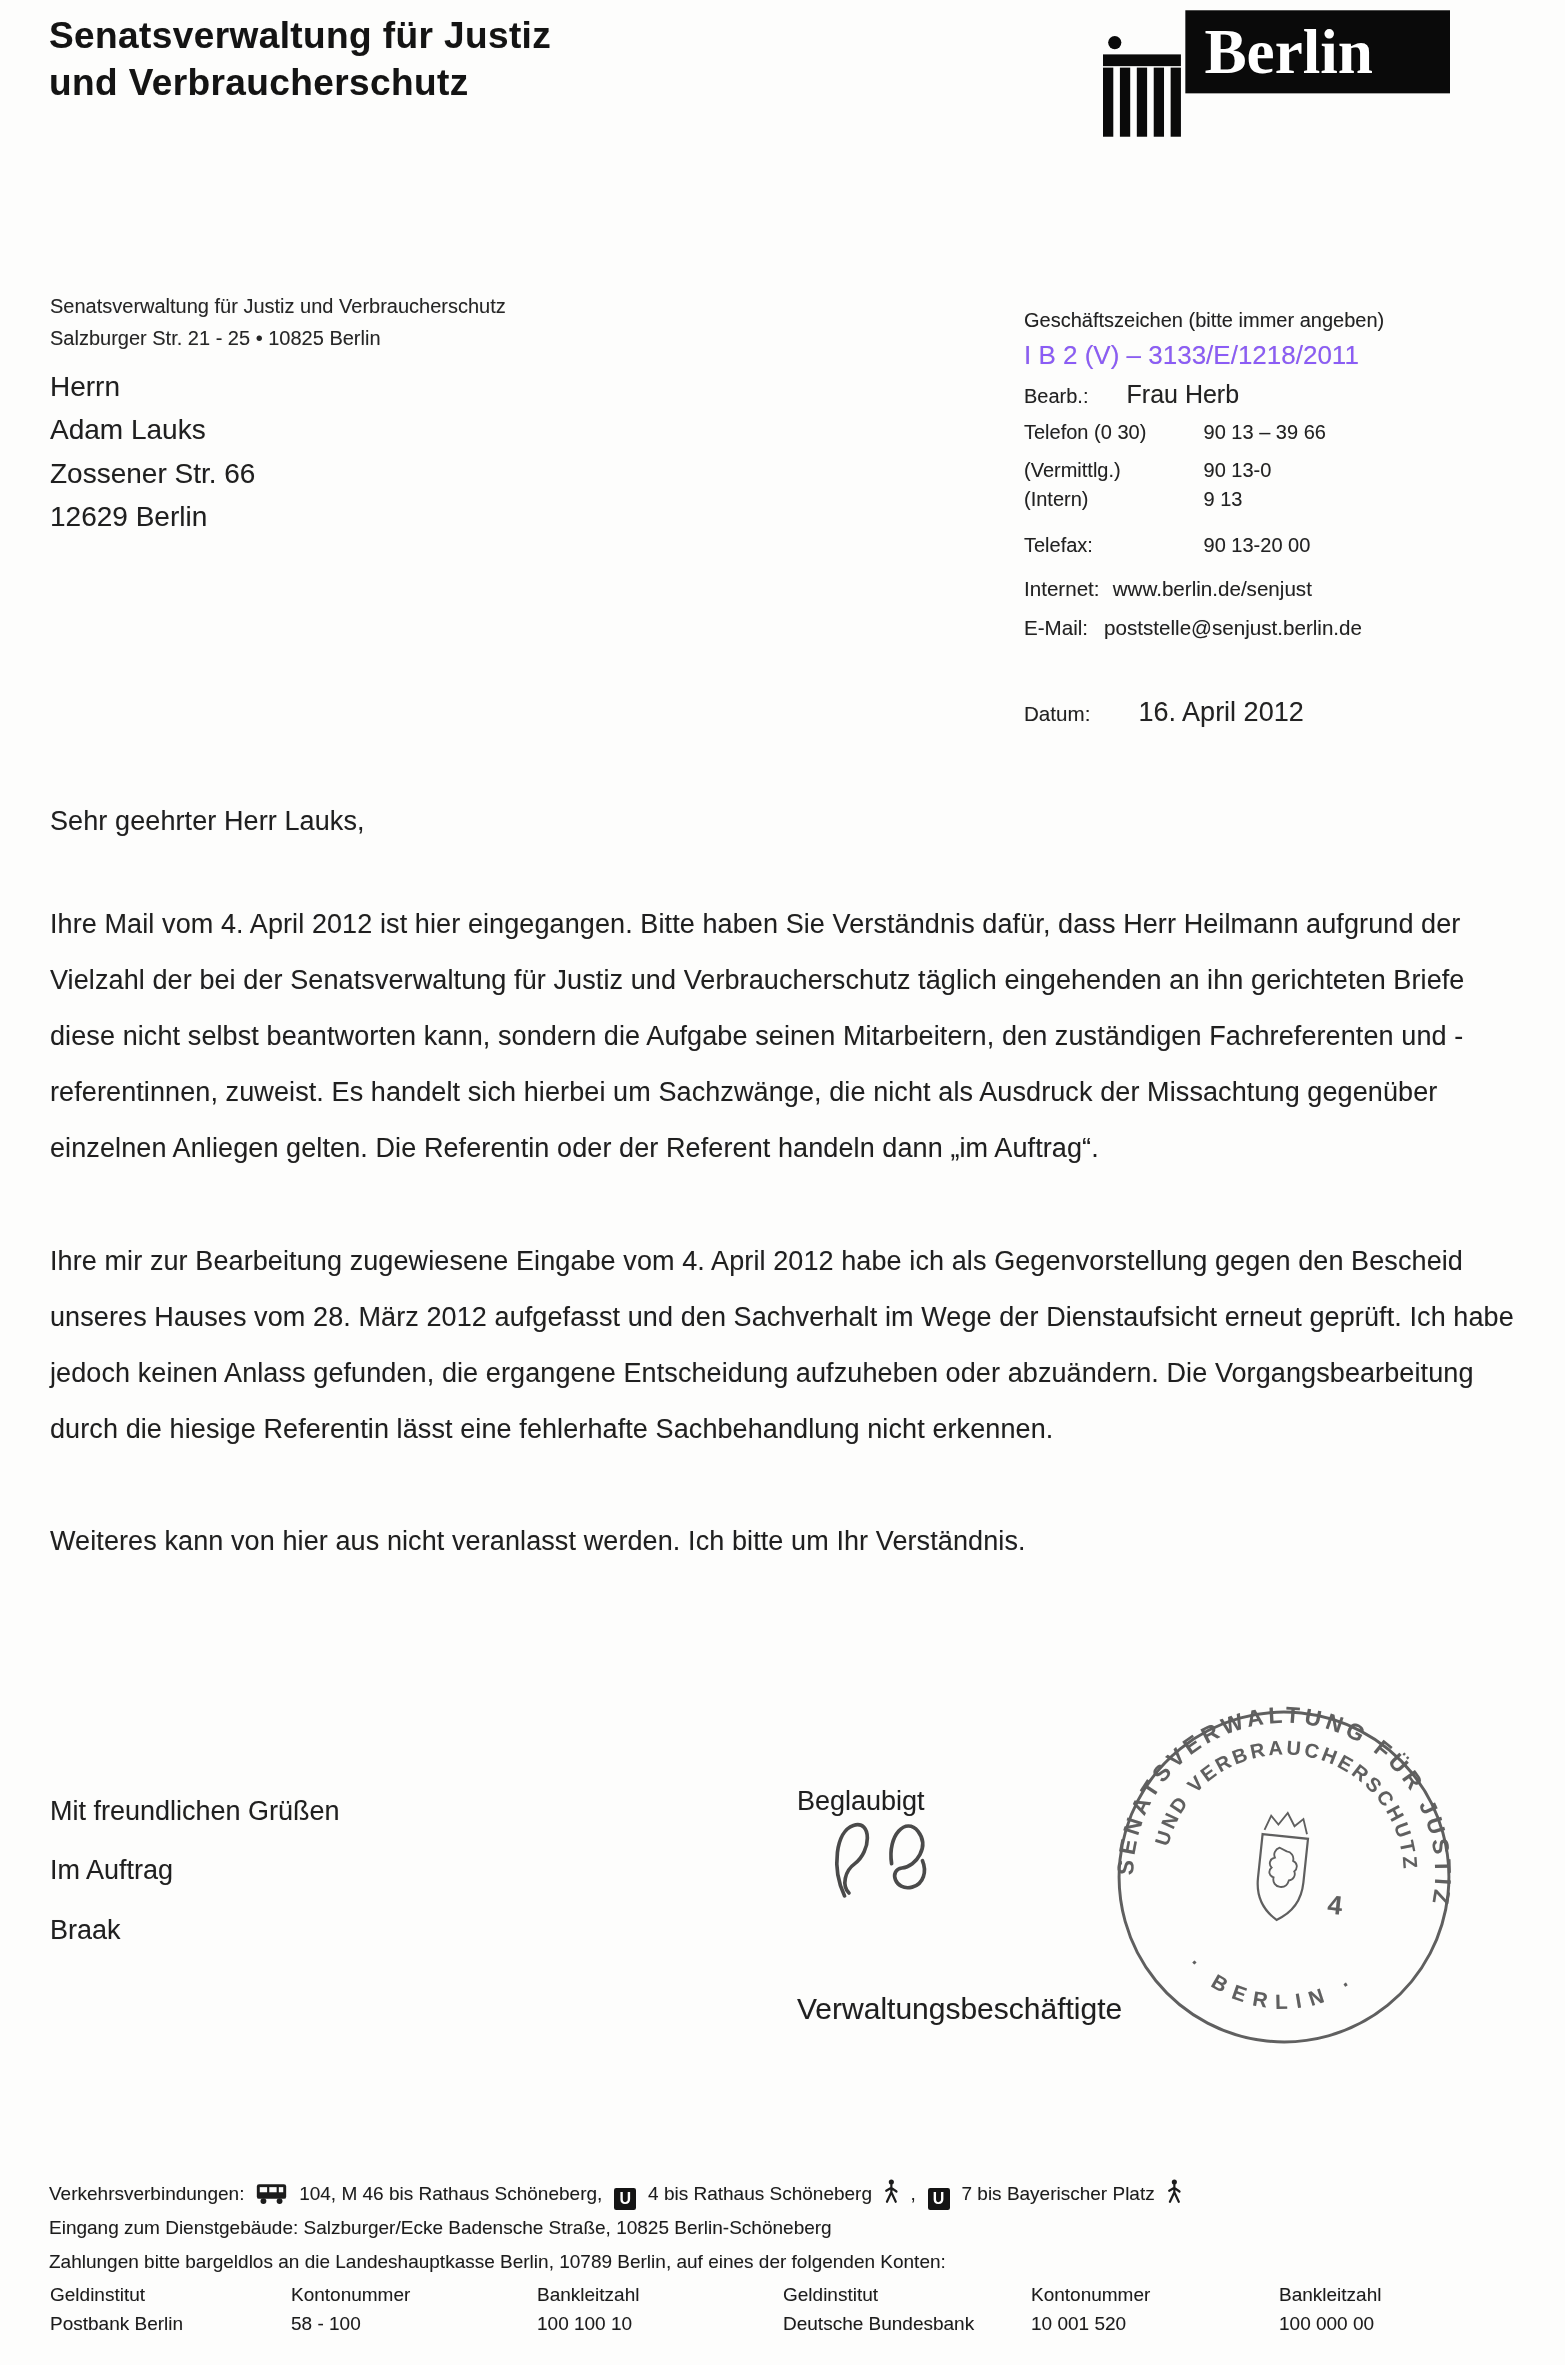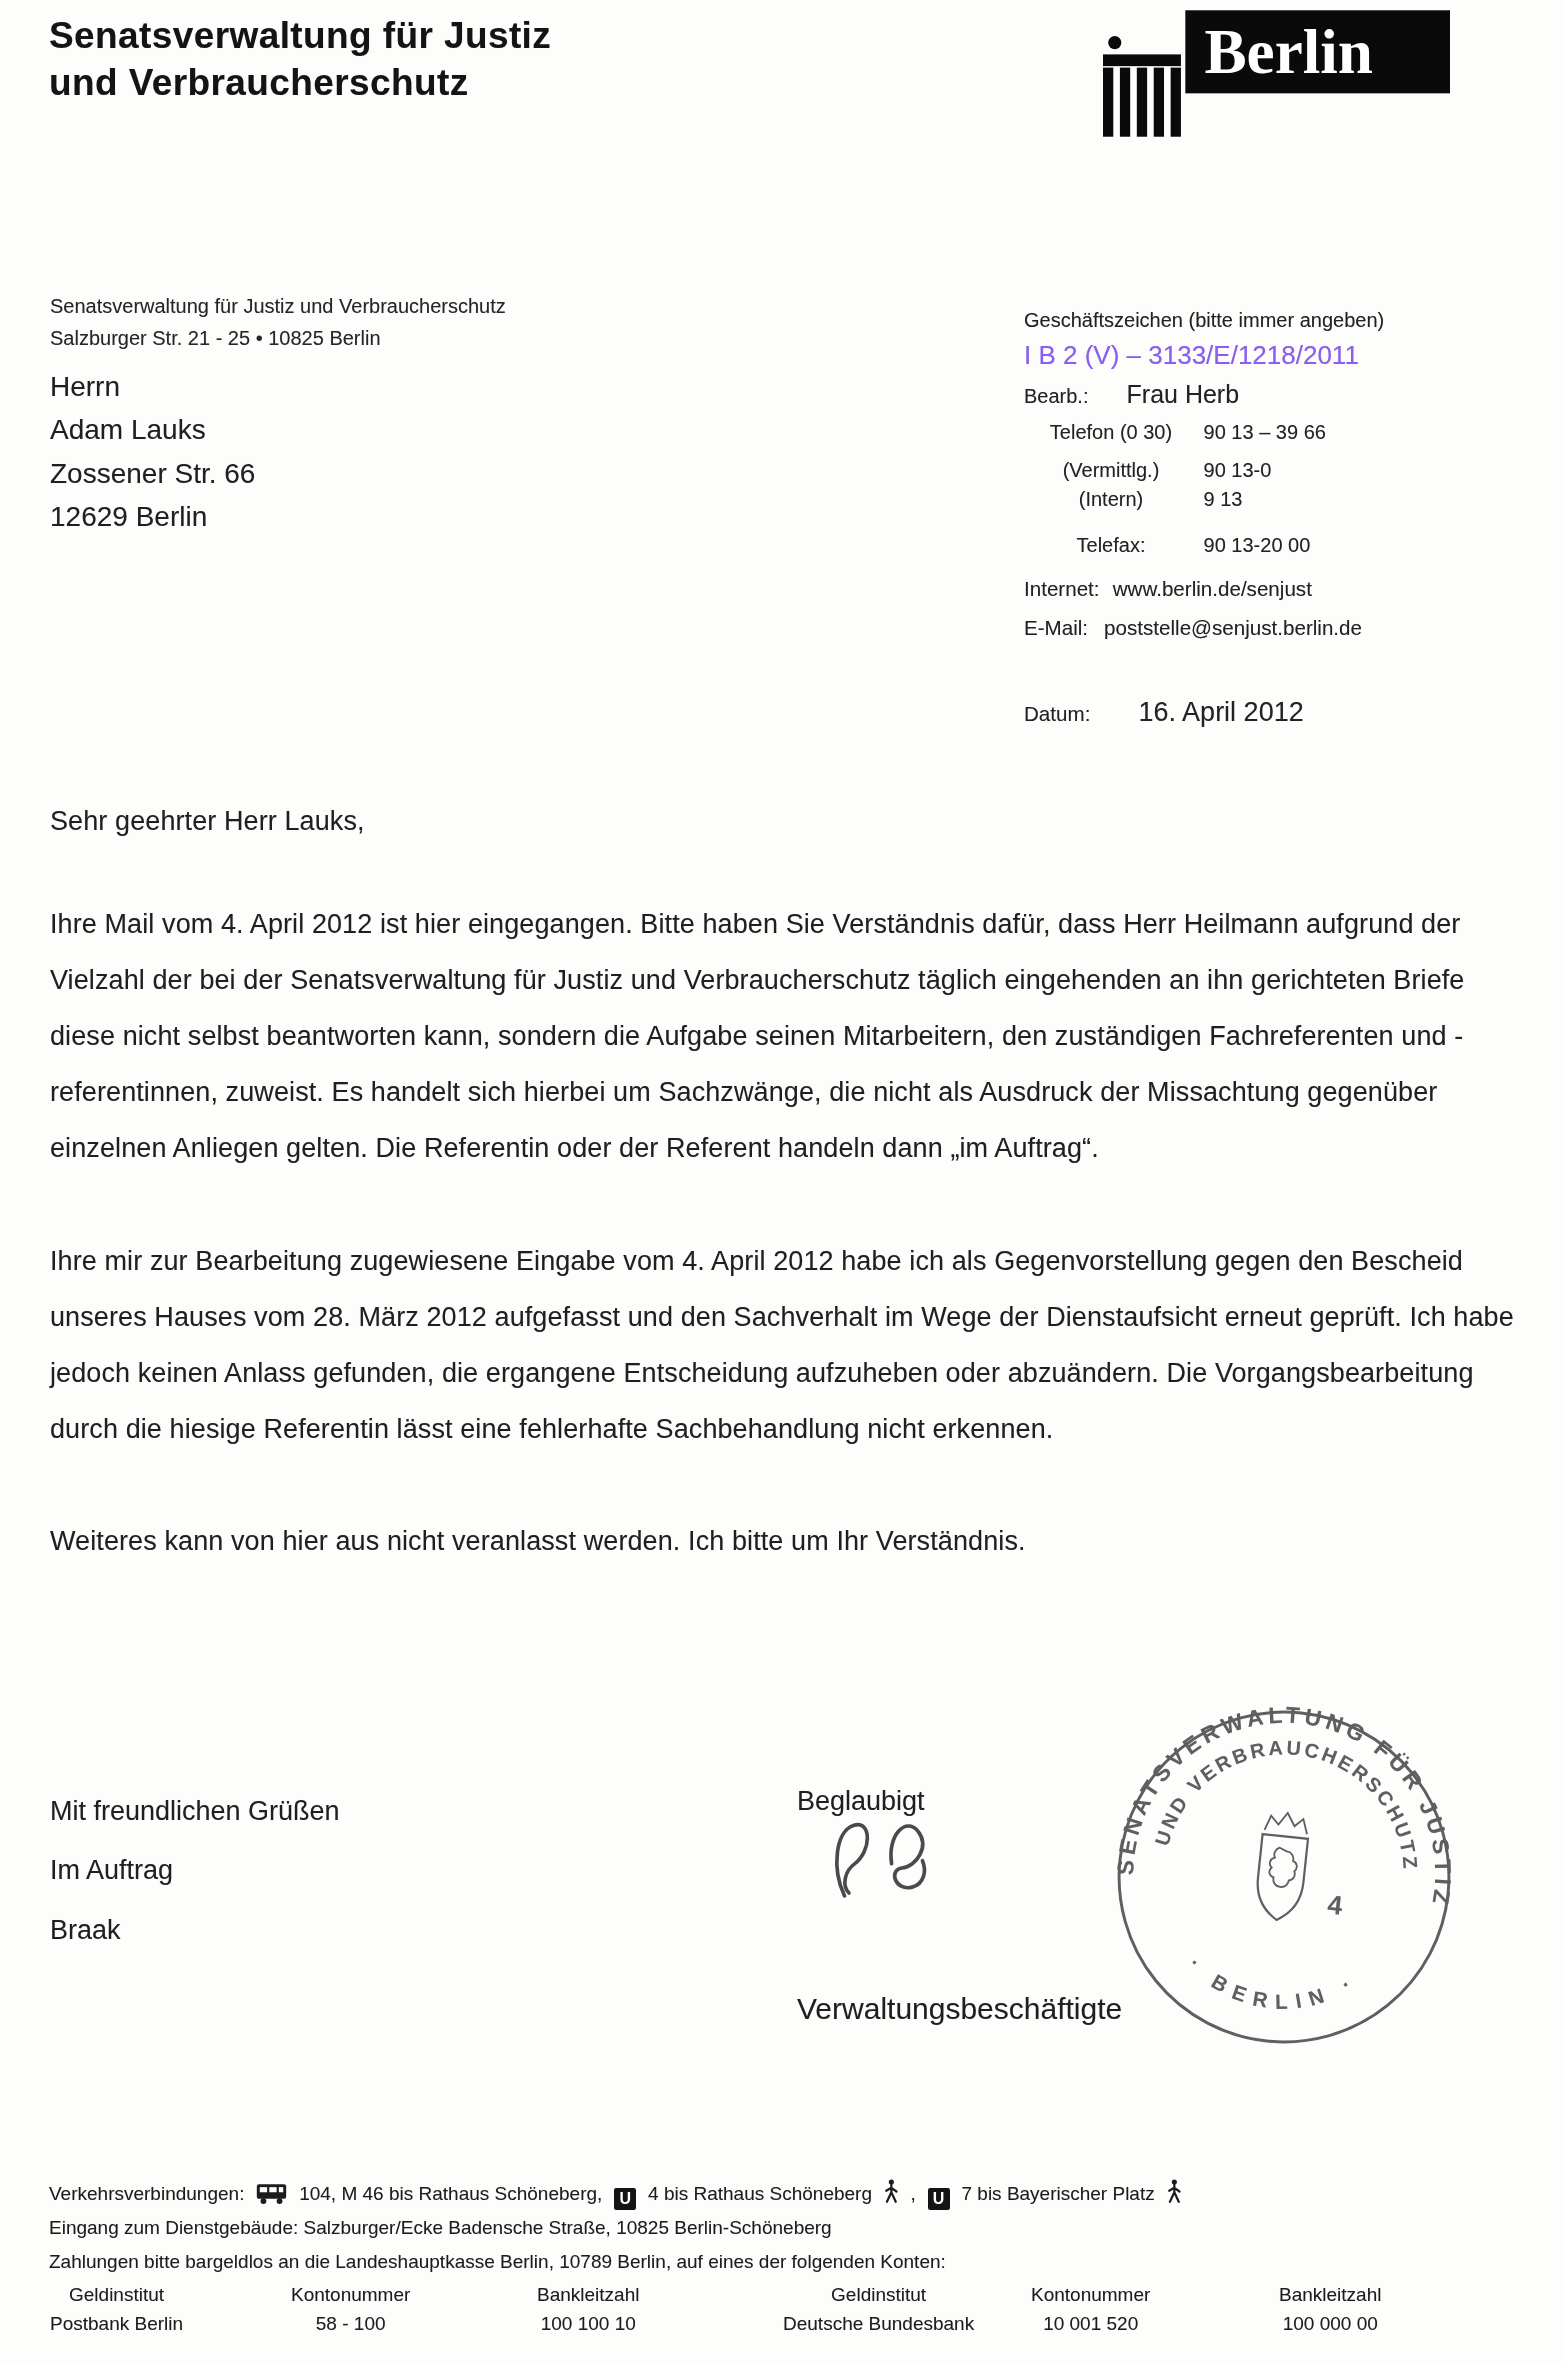--- a/index.html
+++ b/index.html
@@ -12,38 +12,38 @@
     color:#1f1f1f; overflow:hidden;
     text-shadow:0 0 0.7px rgba(20,20,20,.25);
     padding-left:40px;
   }
   .org-title { position:absolute; left:49px; top:13.2px; font-size:37px; font-weight:700; line-height:1.26; color:#141414; letter-spacing:0.4px; }
   .berlin-logo { position:absolute; left:1103px; top:10.3px; }
   .sender-line { position:absolute; left:50px; top:290px; font-size:20px; line-height:1.62; color:#262626; }
   .recipient { position:absolute; left:50px; top:365px; font-size:28px; line-height:1.55; }
   .info-block { position:absolute; left:1024px; top:309px; width:541px; font-size:20px; color:#222; }
   .info-row { position:absolute; left:0; white-space:nowrap; }
-  .lab236 { display:inline-block; width:174px;text-align:center; }
+  .lab236 { display:inline-block; width:174px; }
   .lab132 { display:inline-block; width:97px; }
   .lab148 { display:inline-block; width:109px; }
   .gz-value { font-size:26px; color:#8b5cf6; }
   .bearb-value { font-size:25px; }
   .net-row { font-size:20.6px; }
   .datum-value { font-size:27px; }
   .body-block { position:absolute; left:50px; top:805px; width:1481px; font-size:27px; letter-spacing:0.1px; }
   .salutation { line-height:1.25; margin-bottom:57px; }
   .body-block p { line-height:2.08; margin:0 0 56px 0; }
   .closing-left { position:absolute; left:50px; top:1782px; font-size:27px; line-height:2.2; }
   .beglaubigt { position:absolute; left:797px; top:1786px; font-size:27px; }
   .signature { position:absolute; left:824px; top:1809px; }
   .funktion { position:absolute; left:797px; top:1992px; font-size:30px; }
   .stamp { position:absolute; left:1111px; top:1704px; }
   .footer { position:absolute; left:49px; top:2177px; width:1486px; font-size:19px; line-height:1.80; color:#1c1c1c; white-space:nowrap; }
   .bank { position:absolute; top:2280px; left:0; width:1565px; font-size:19px; color:#1c1c1c; }
-  .bank-col { position:absolute; top:0;text-align:center; }
+  .bank-col { position:absolute; top:0; }
   .bank-col div { line-height:29px; }
   .ticon { display:inline-block; vertical-align:-4.4px; margin:0 6.6px; }
   .u-icon { display:inline-block; width:22px; height:22px; background:#141414; color:#fff; font-weight:700; text-align:center; line-height:22px; font-size:16px; vertical-align:-4.4px; margin:0 6.6px; border-radius:2.2px; text-shadow:none; }
 </style>
 </head>
 <body>
 
 <div class="page">
 
   <div class="org-title">

